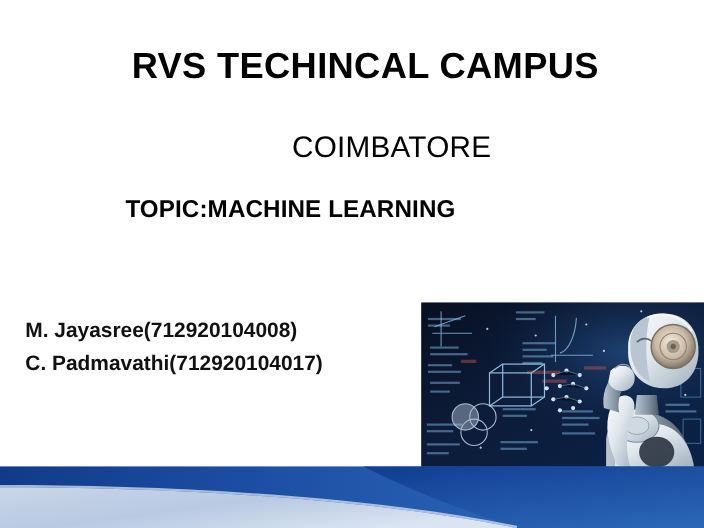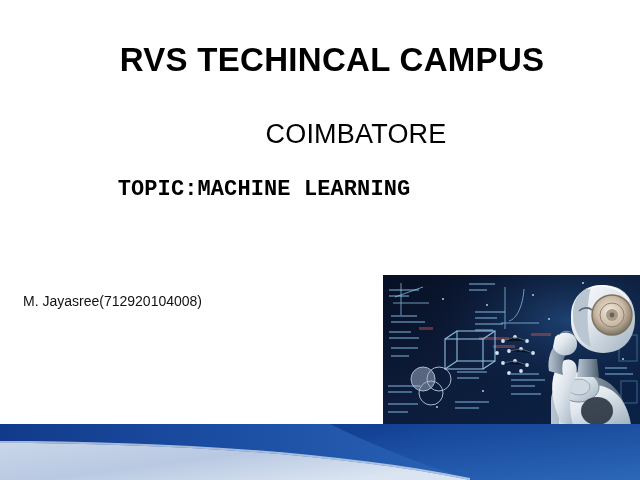--- a/index.html
+++ b/index.html
@@ -54,33 +54,32 @@
   }
   .line-topic {
     position: absolute;
     left: 0; top: 178px;
     width: 528px;
     font-size: 22px;
     font-weight: bold;
     letter-spacing: 0.1px;
     color: #000000;
     line-height: 1.05;
-    font-family: Liberation Mono, monospace;
   }
 
   
   .names {
     position: absolute;
     left: 23px;
     top: 286px;
     width: 350px;
   }
   .name-row {
-    font-size: 14px;
-    font-weight: normal;
+    font-size: 19px;
+    font-weight: bold;
     color: #111111;
     line-height: 30px;
     white-space: nowrap;
   }
 
   
   .picture {
     position: absolute;
     left: 383px;
     top: 275px;
@@ -108,20 +107,21 @@
 <div class="slide">
 
   <div class="title-block">
     <div class="line-main">RVS TECHINCAL CAMPUS</div>
     <div class="line-city">COIMBATORE</div>
     <div class="line-topic">TOPIC:MACHINE LEARNING</div>
   </div>
 
   <div class="names">
     <div class="name-row">M. Jayasree(712920104008)</div>
+    <div class="name-row">C. Padmavathi(712920104017)</div>
   </div>
 
   <div class="picture">
     <svg class="pic-svg" viewBox="0 0 257 150" preserveAspectRatio="none">
       <defs>
         <linearGradient id="bgGrad" x1="0" y1="0" x2="1" y2="1">
           <stop offset="0%" stop-color="#070f22"></stop>
           <stop offset="45%" stop-color="#0d1c3a"></stop>
           <stop offset="100%" stop-color="#0a2247"></stop>
         </linearGradient>

